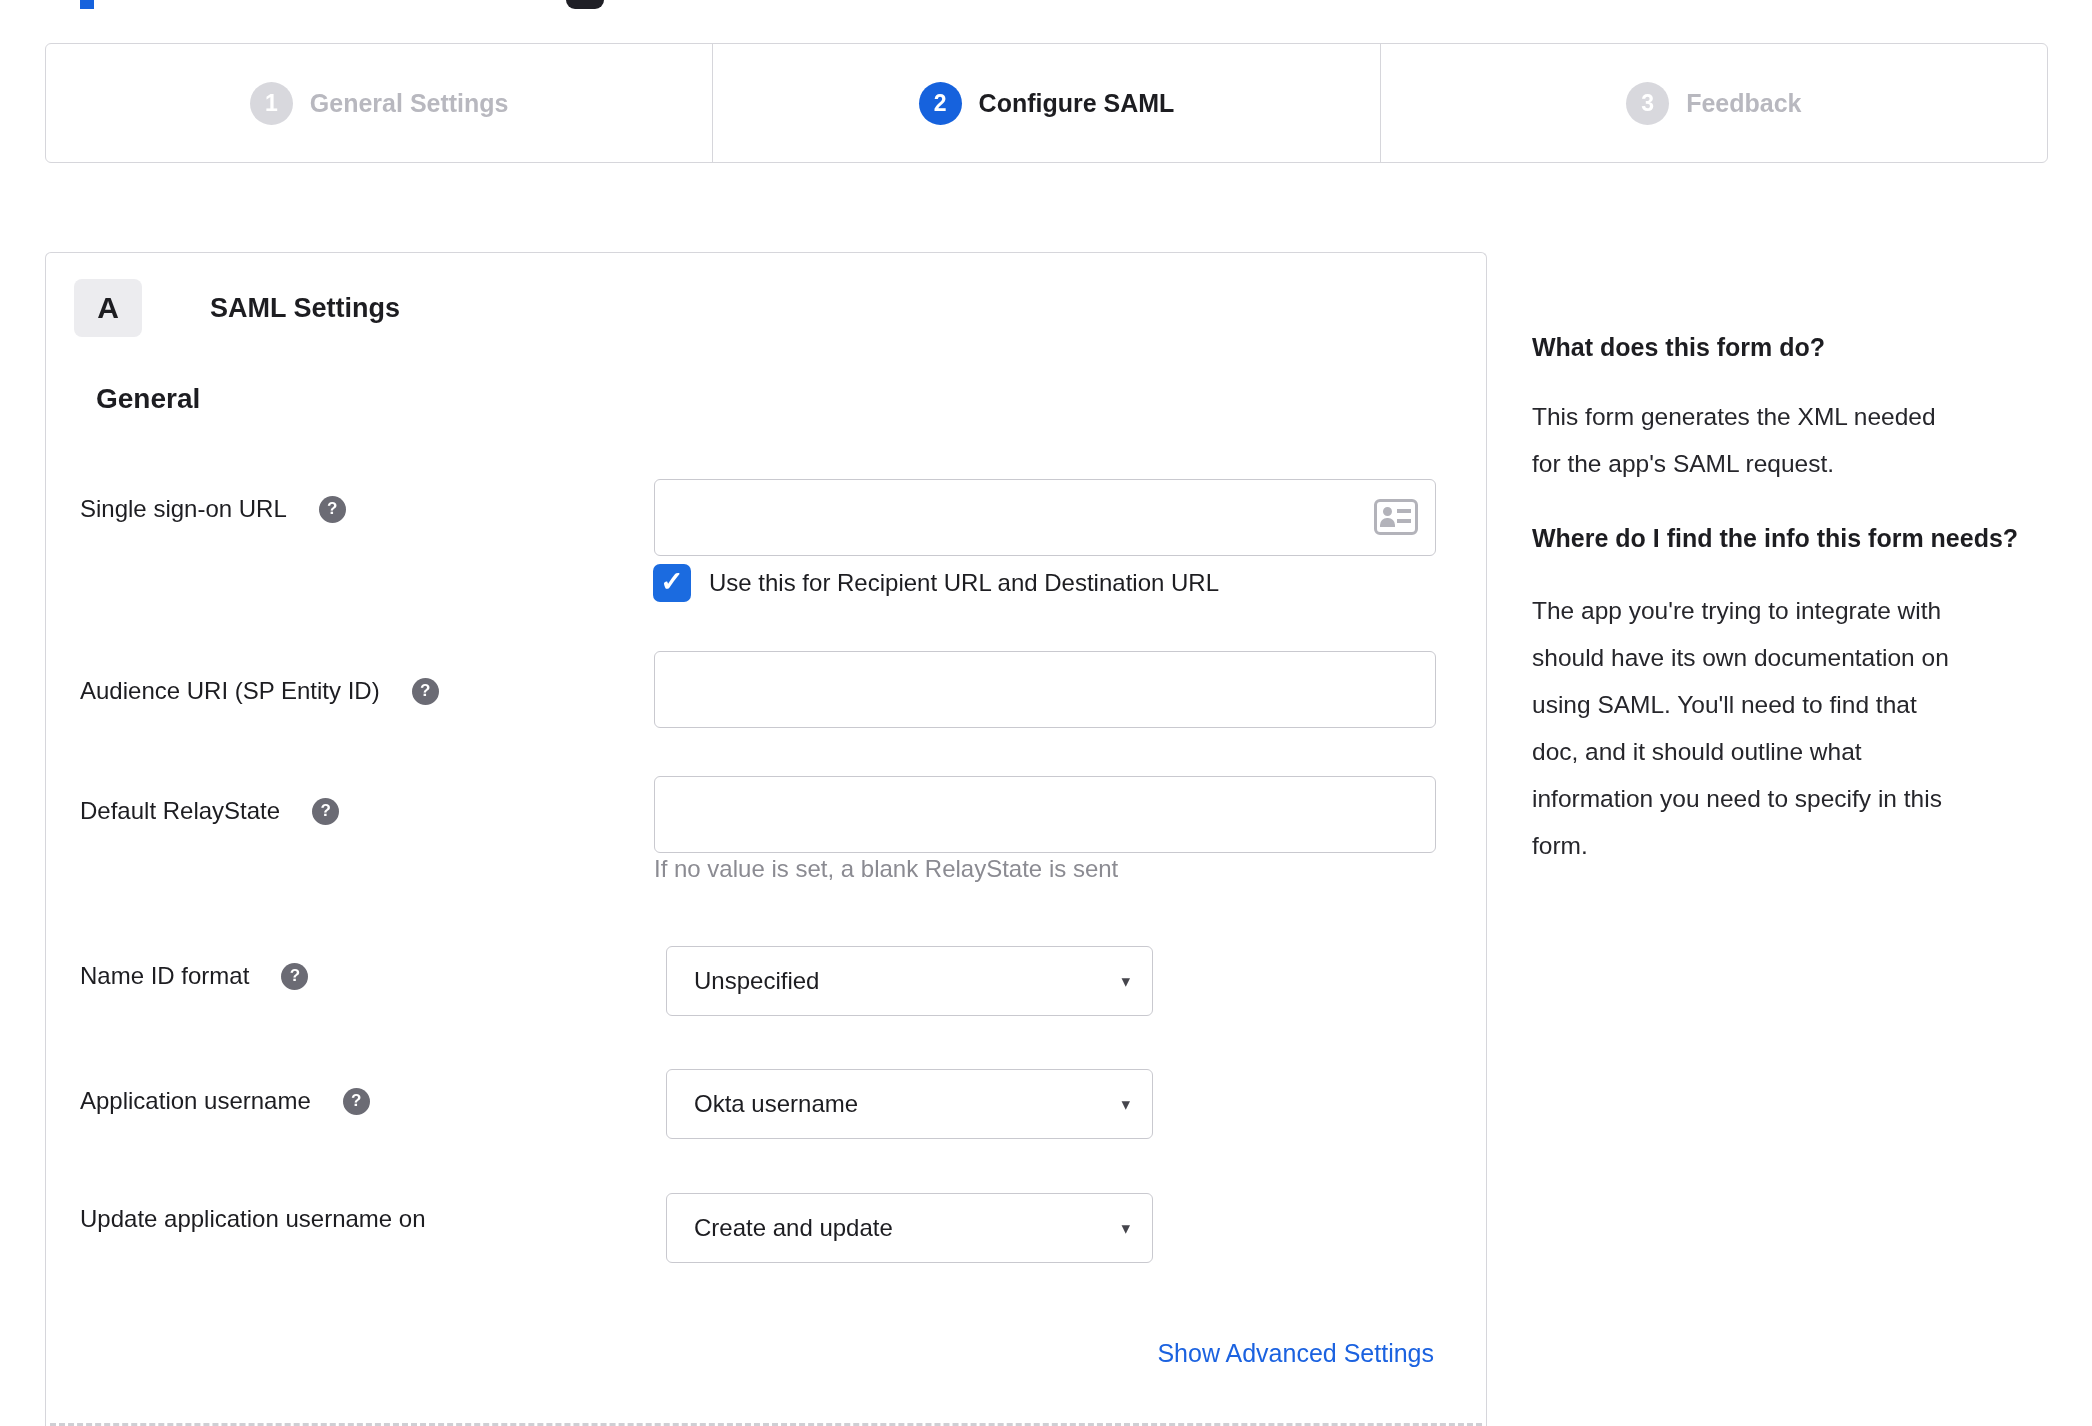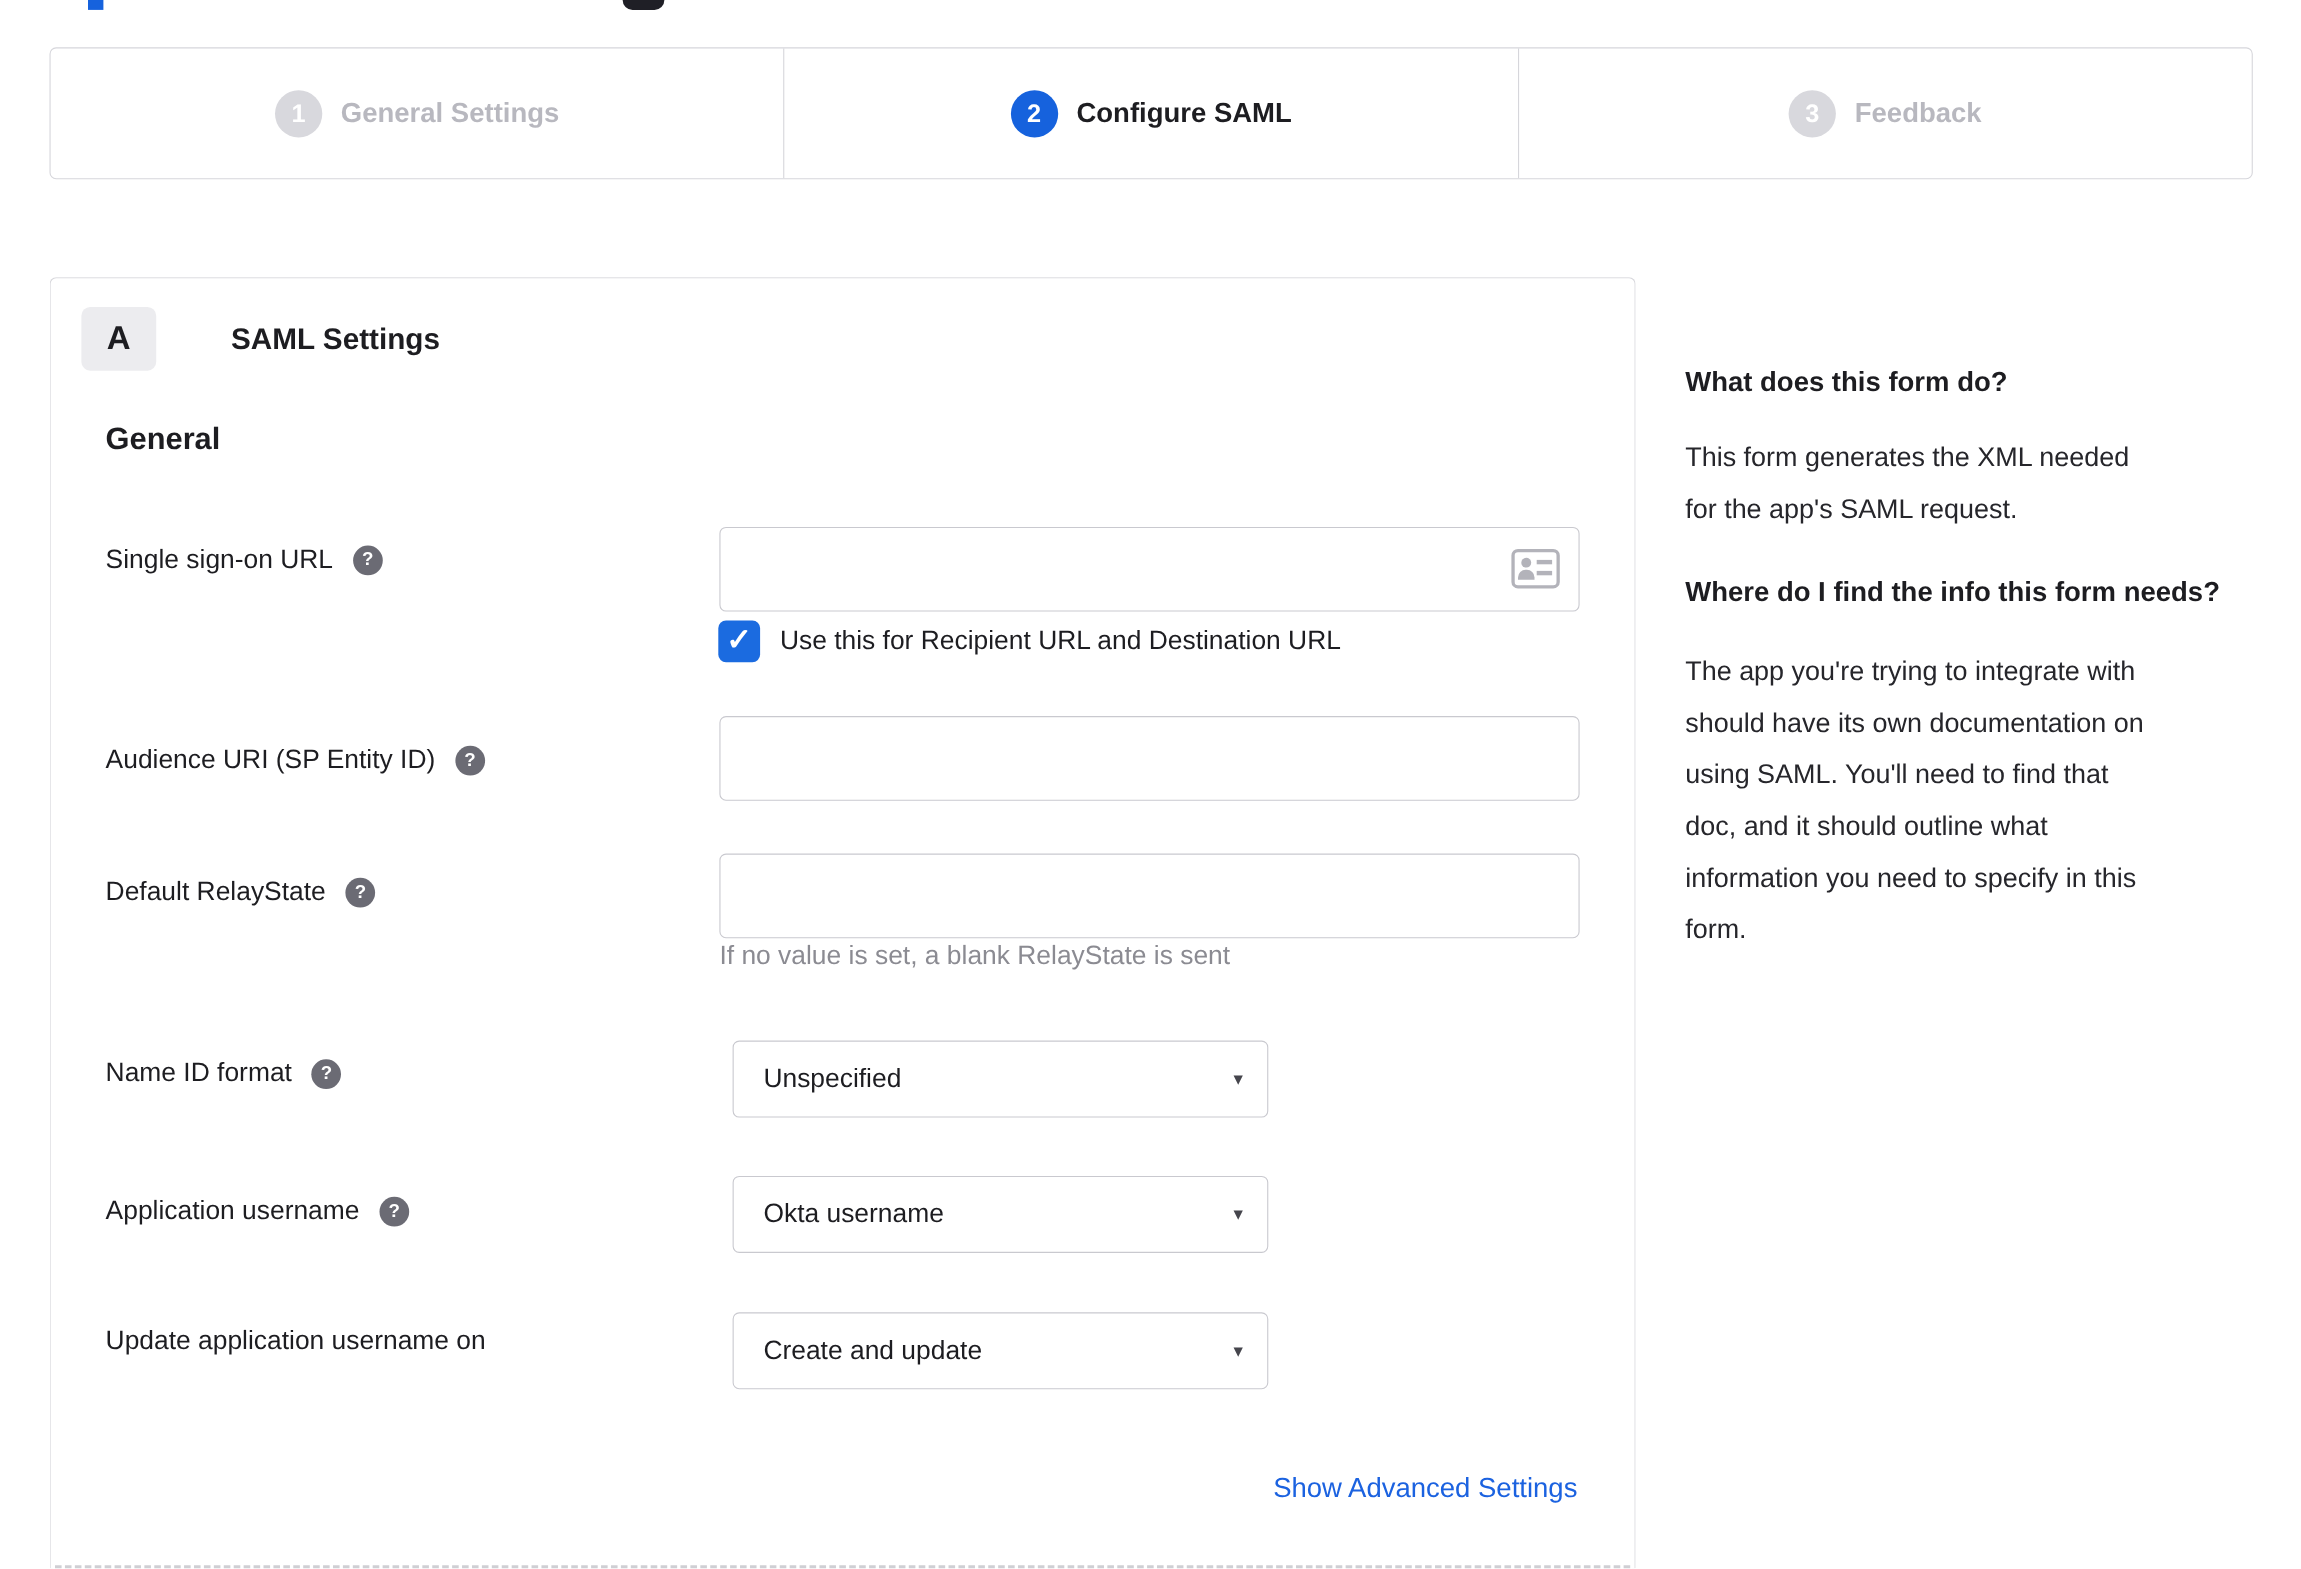--- a/index.html
+++ b/index.html
@@ -56,22 +56,22 @@
     position: absolute; left: 120px; top: 26px; height: 58px;
     display: flex; align-items: center;
     font-size: 27px; font-weight: bold; margin-left: 44px;
   }
   .group-heading {
     position: absolute; left: 50px; top: 130px;
     font-size: 28px; font-weight: bold;
   }
 
   .field-label {
-    position: absolute; left: 50px; height: 40px;
-    display: flex; align-items: center; gap: 18px;
+    position: absolute; left: 34px; height: 40px;
+    display: flex; align-items: center; gap: 32px;
     font-size: 24px; color: #1d1d21;
   }
   .help-icon {
     width: 27px; height: 27px; border-radius: 50%;
     background: #6b6b74; color: #fff;
     display: inline-flex; align-items: center; justify-content: center;
     font-size: 17px; font-weight: bold; cursor: pointer; flex: 0 0 auto;
   }
   .text-input {
     position: absolute; left: 608px; width: 782px; height: 77px;

